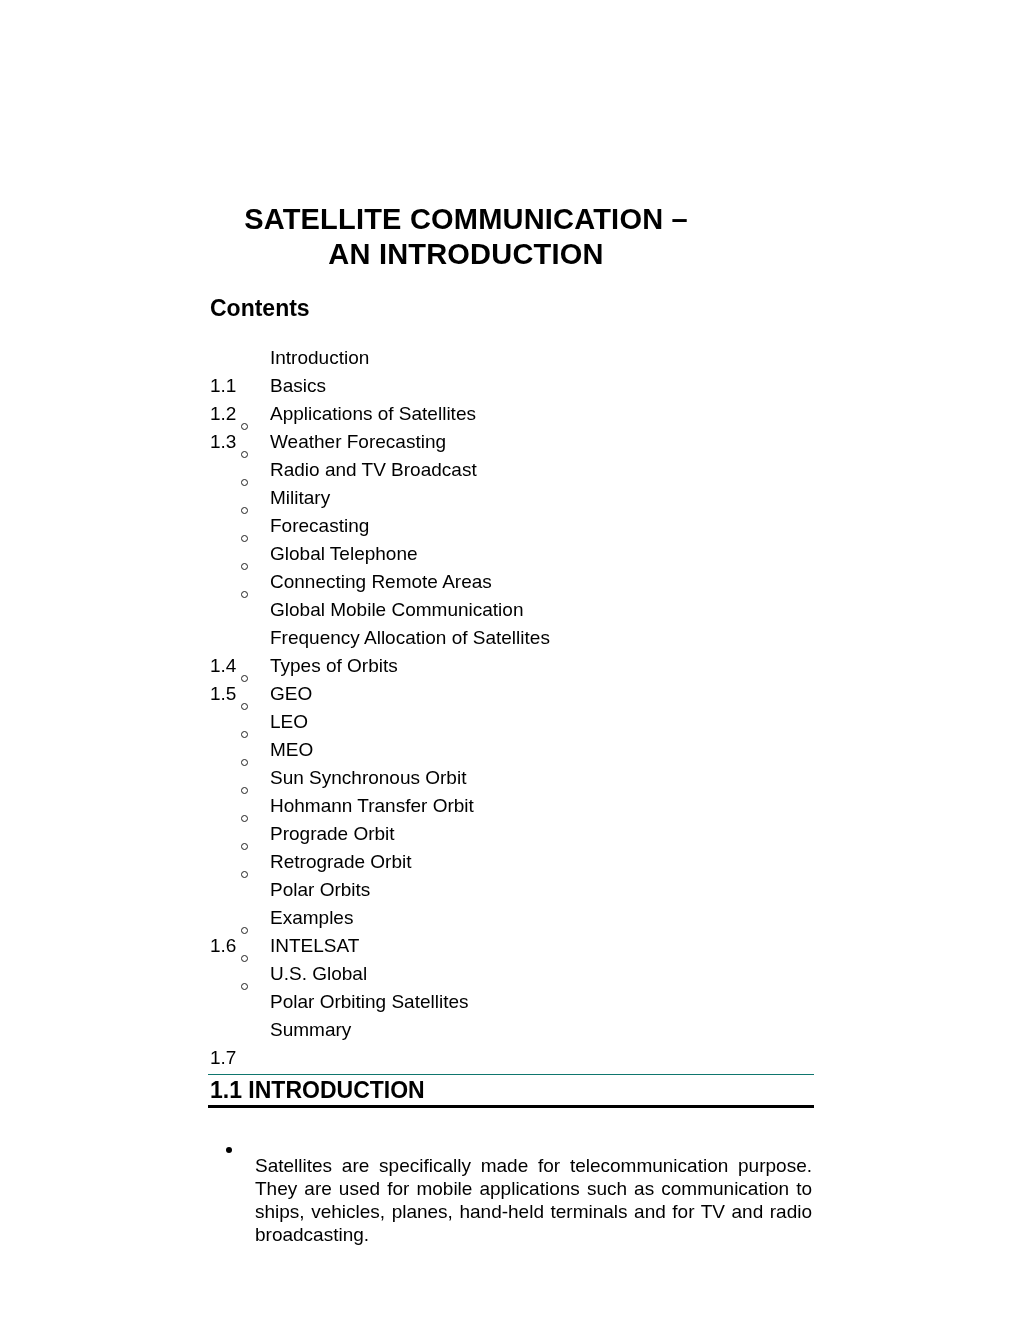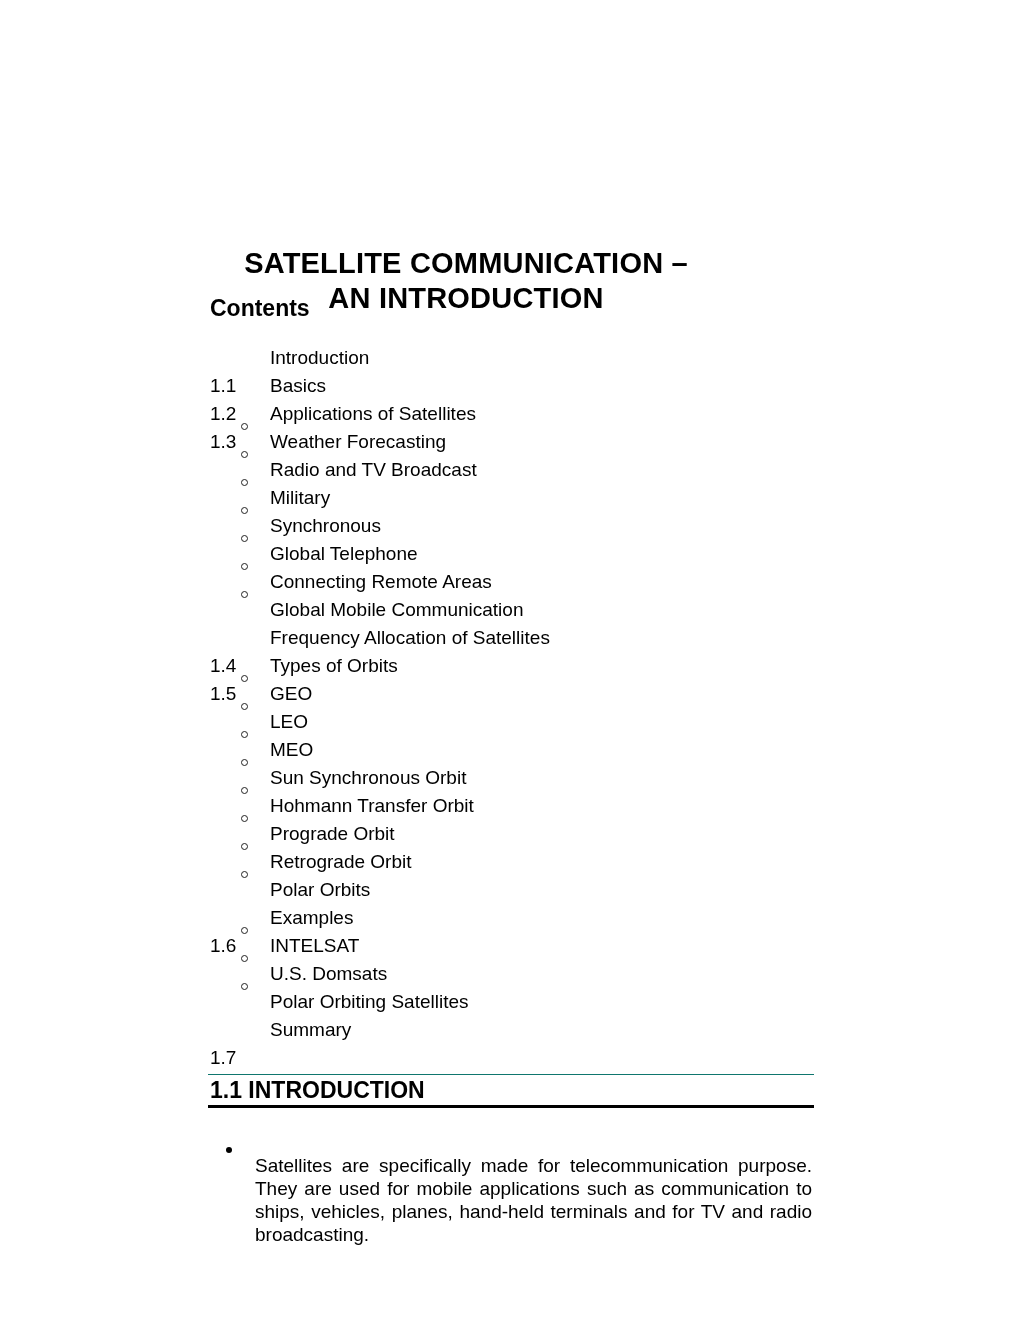--- a/index.html
+++ b/index.html
@@ -4,21 +4,20 @@
 <style>
   html, body { margin: 0; padding: 0; background: #ffffff; }
   body {
     width: 1020px; height: 1320px; position: relative; overflow: hidden;
     font-family: "Liberation Sans", sans-serif; color: #000;
   }
   .title {
     position: absolute; left: 0; width: 932px; top: 202px;
     text-align: center; font-weight: bold; font-size: 29px; line-height: 35px;
     letter-spacing: 0.2px;
-    margin-top: 44px;
   }
   .contents-heading {
     position: absolute; left: 210px; top: 296px;
     font-weight: bold; font-size: 23px; line-height: 24px;
   }
   .toc {
     position: absolute; left: 210px; top: 330px; margin: 0; padding: 0; list-style: none;
   }
   .toc-row {
     height: 28px; font-size: 19px; line-height: 24px; position: relative; white-space: nowrap;
@@ -74,21 +73,21 @@
     <li class="toc-row">
       <span class="toc-bullet"></span>
       <span class="toc-label">Radio and TV Broadcast</span>
     </li>
     <li class="toc-row">
       <span class="toc-bullet"></span>
       <span class="toc-label">Military</span>
     </li>
     <li class="toc-row">
       <span class="toc-bullet"></span>
-      <span class="toc-label">Synchronous</span>
+      <span class="toc-label">Forecasting</span>
     </li>
     <li class="toc-row">
       <span class="toc-bullet"></span>
       <span class="toc-label">Global Telephone</span>
     </li>
     <li class="toc-row">
       <span class="toc-bullet"></span>
       <span class="toc-label">Connecting Remote Areas</span>
     </li>
     <li class="toc-row">
@@ -138,21 +137,21 @@
     <li class="toc-row">
       <span class="toc-num">1.6</span>
       <span class="toc-label">Examples</span>
     </li>
     <li class="toc-row">
       <span class="toc-bullet"></span>
       <span class="toc-label">INTELSAT</span>
     </li>
     <li class="toc-row">
       <span class="toc-bullet"></span>
-      <span class="toc-label">U.S. Domsats</span>
+      <span class="toc-label">U.S. Global</span>
     </li>
     <li class="toc-row">
       <span class="toc-bullet"></span>
       <span class="toc-label">Polar Orbiting Satellites</span>
     </li>
     <li class="toc-row">
       <span class="toc-num">1.7</span>
       <span class="toc-label">Summary</span>
     </li>
   </ul>

